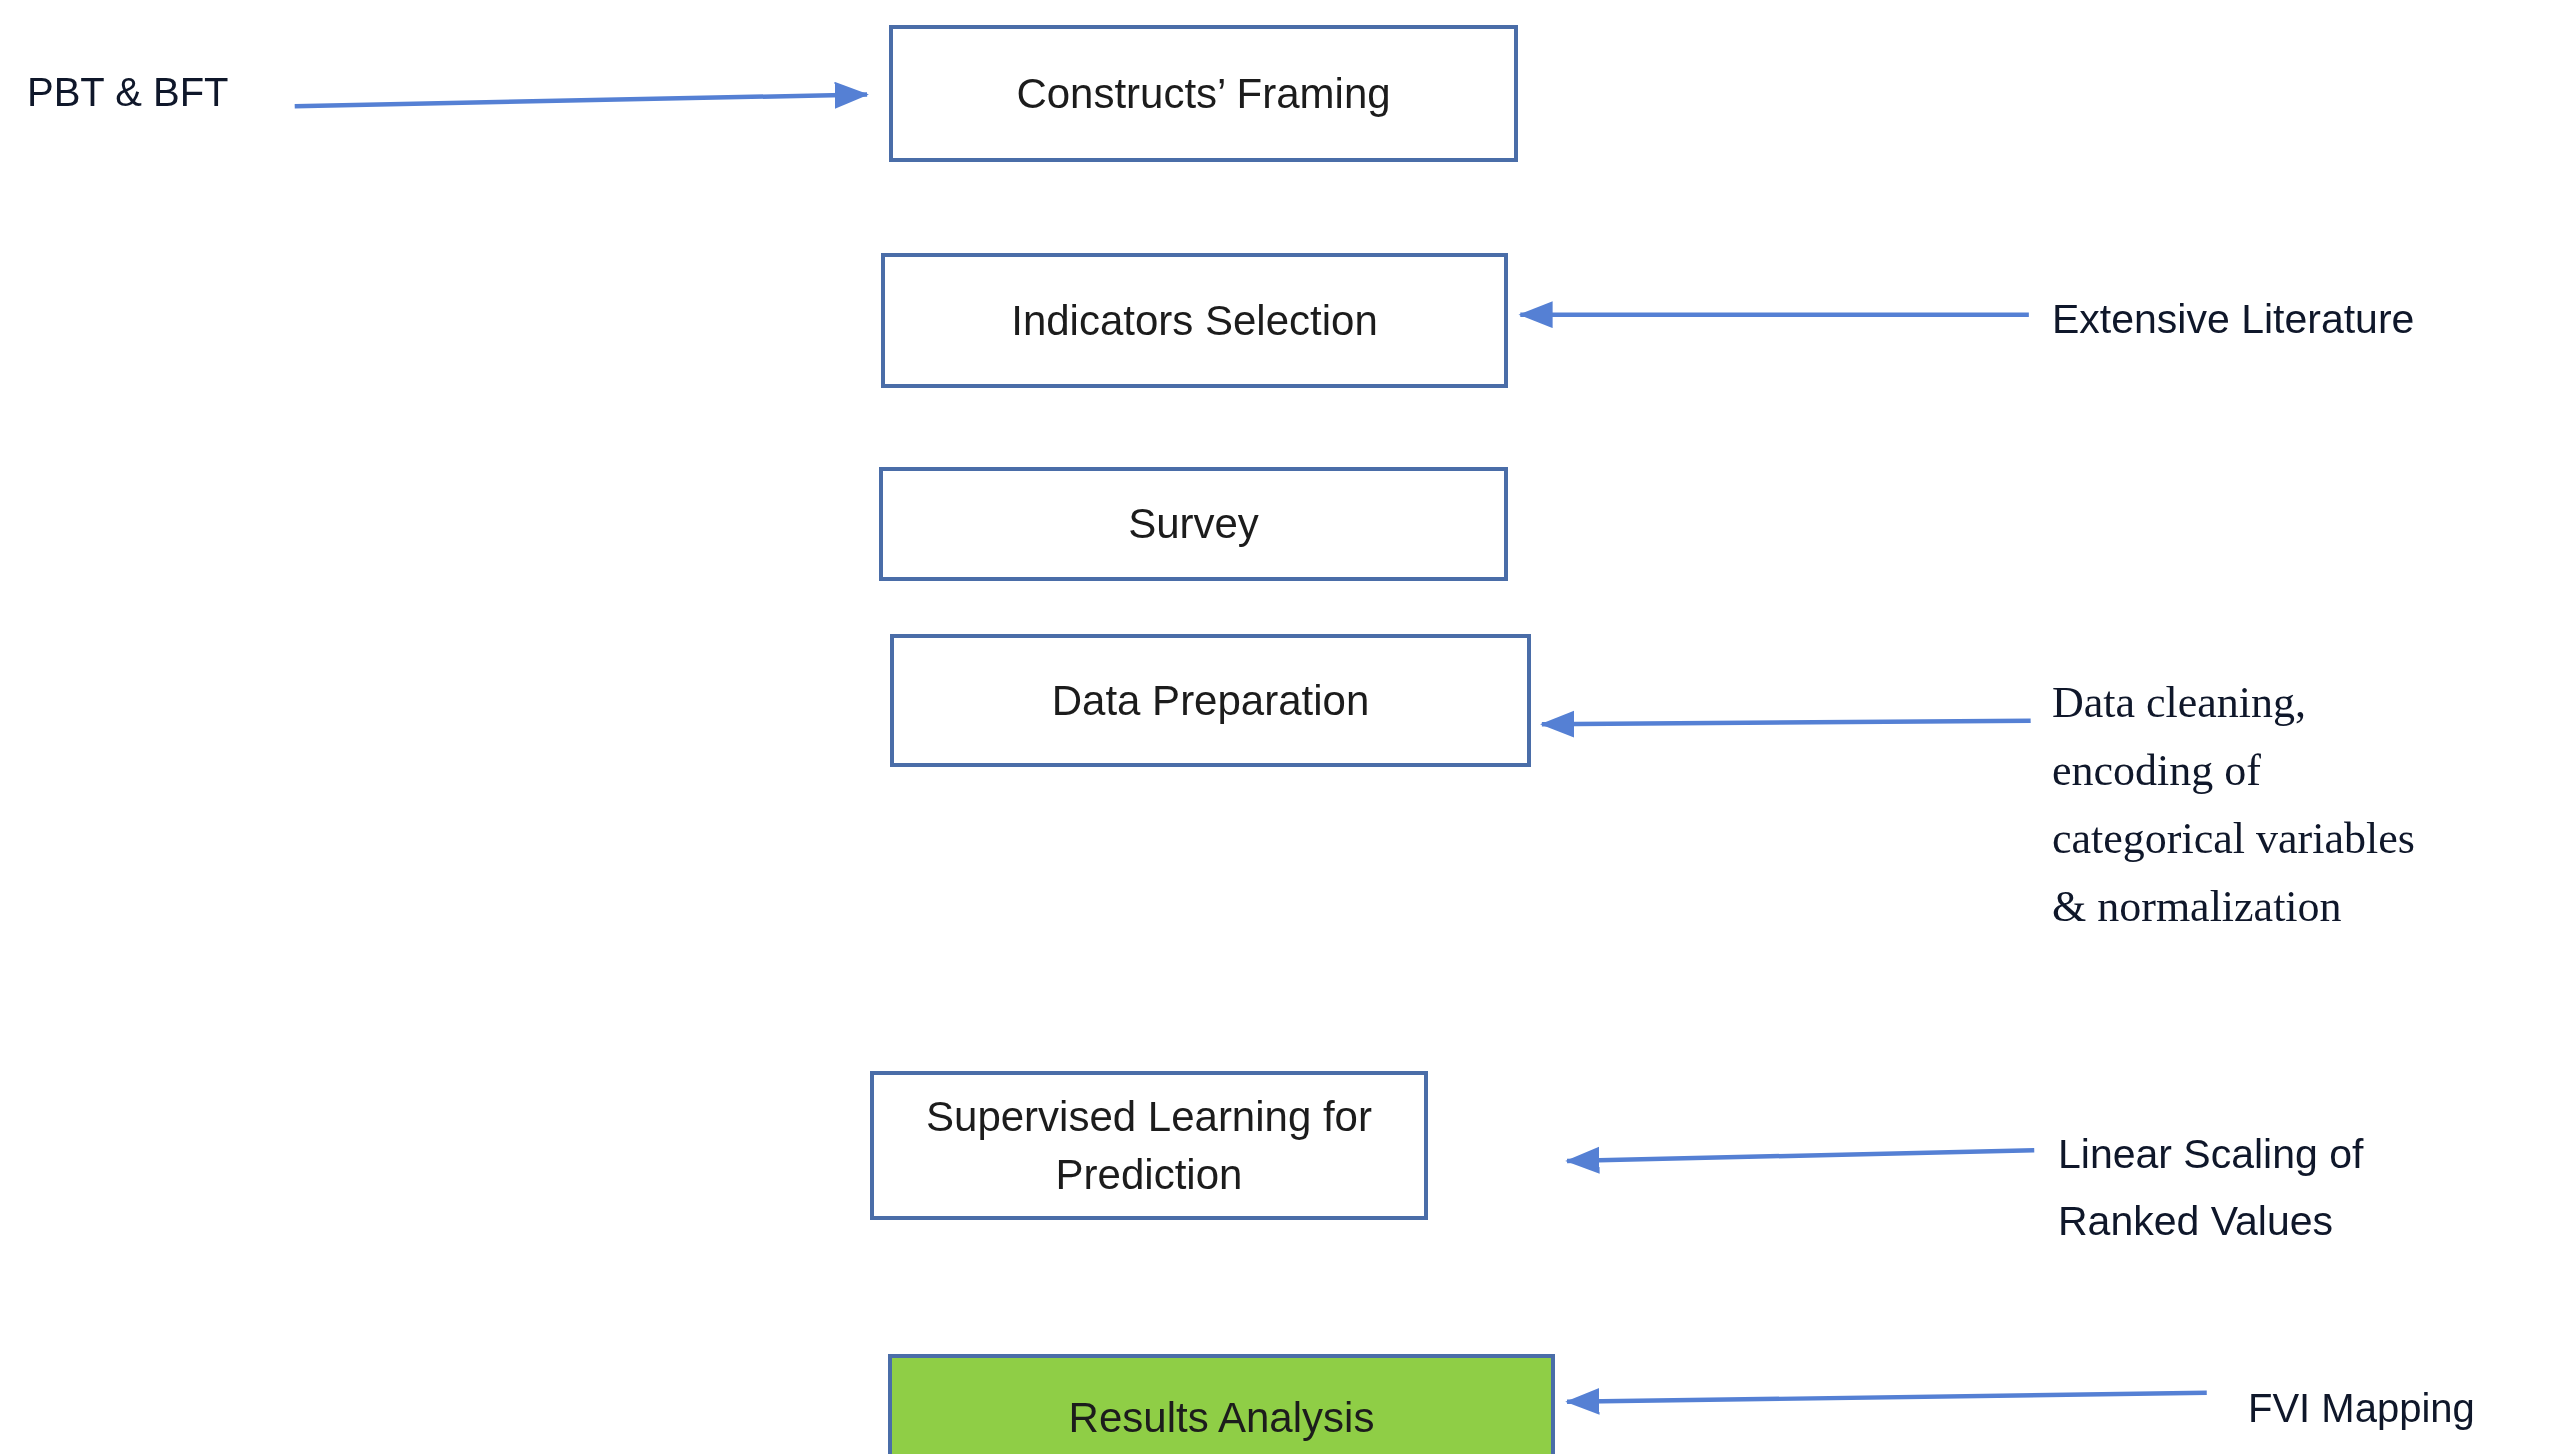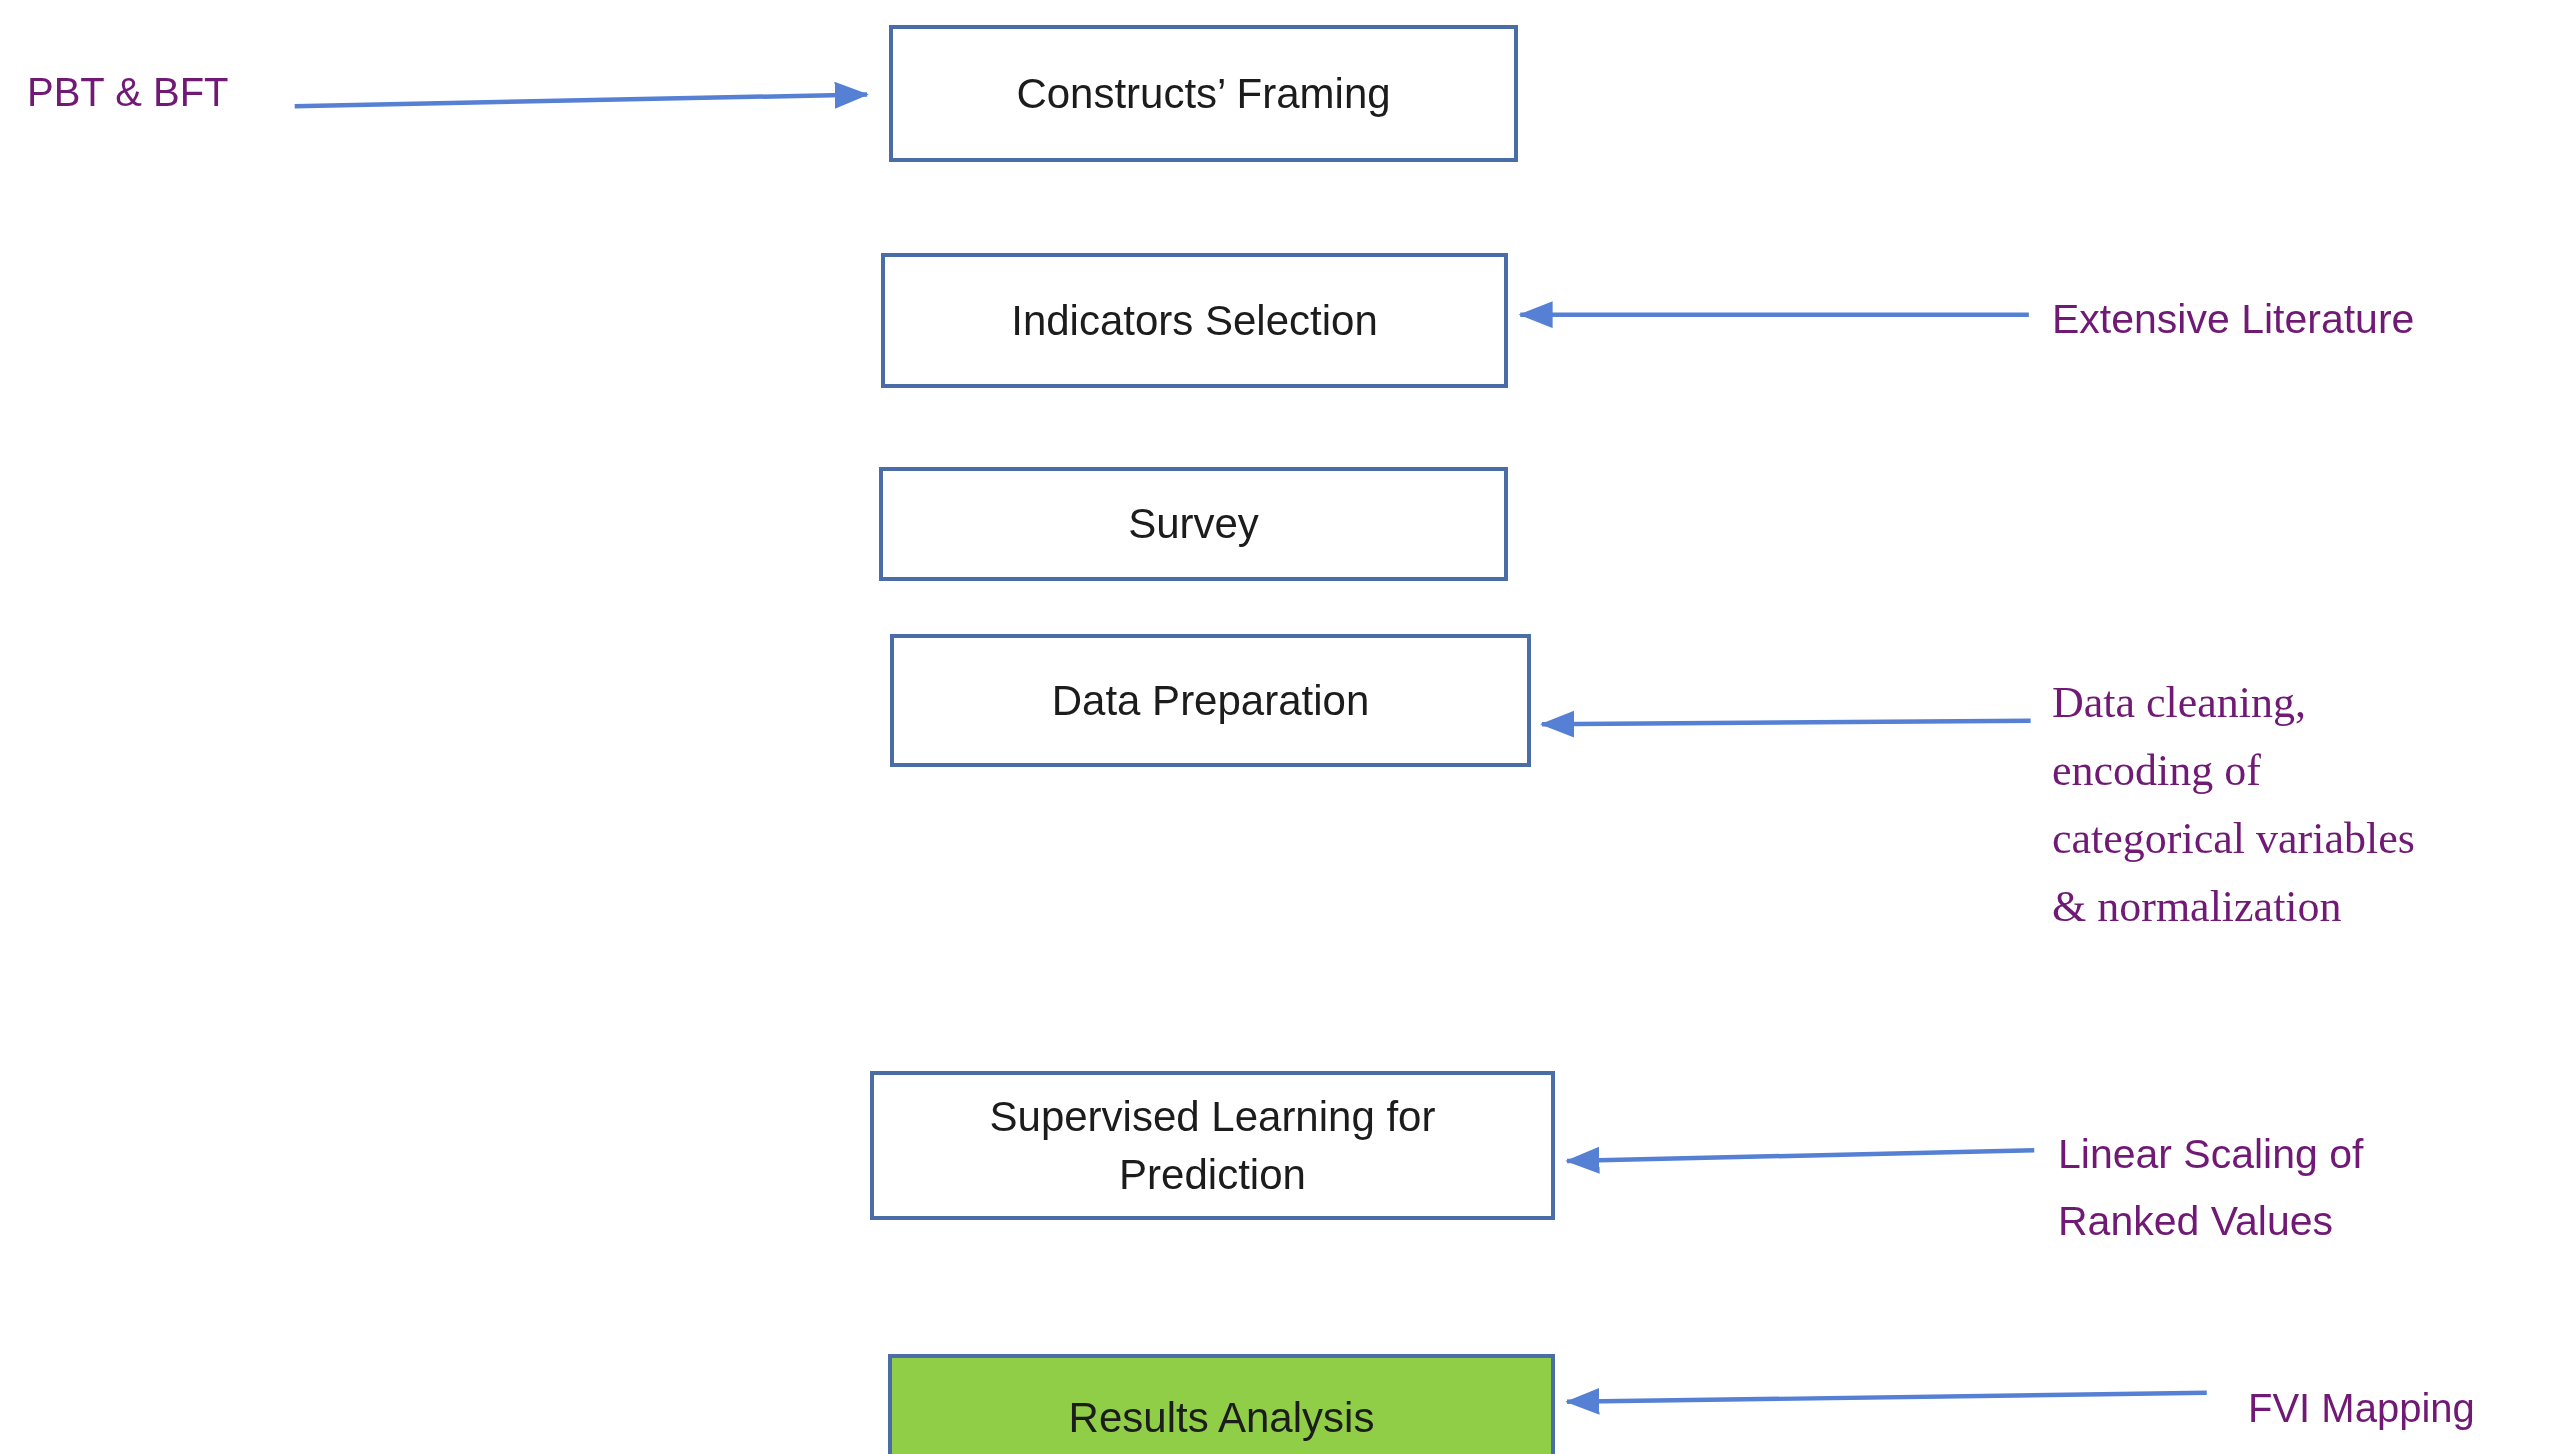--- a/index.html
+++ b/index.html
@@ -21,25 +21,25 @@
     font-size:42px;
     line-height:58px;
     white-space:pre-line;
   }
   .box.green{background:#8fce46;}
   .b1{left:881px;top:25px;width:629px;height:137px;margin-left:8px;}
   .b2{left:881px;top:253px;width:627px;height:135px;}
   .b3{left:879px;top:467px;width:629px;height:114px;}
   .b4{left:890px;top:634px;width:641px;height:133px;}
   .b5{left:899px;top:859px;width:640px;height:138px;}
-  .b6{left:870px;top:1071px;width:685px;height:149px;}
+  .b6{left:870px;top:1071px;width:558px;height:149px;}
   .b7{left:888px;top:1354px;width:667px;height:128px;}
   .note{
     position:absolute;
-    color:#701a75;
+    color:#0f172a;
     white-space:pre-line;
   }
   .note.sans{font-size:41px;line-height:67px;}
   .note.serif{font-family:"Liberation Serif", serif;font-size:44px;line-height:68px;}
   #pbt-label{left:27px;top:59px;font-size:40px;}
   #extensive-label{left:2052px;top:286px;}
   #cleaning-label{left:2052px;top:669px;width:517px;}
   #scaling-label{left:2058px;top:1121px;}
   #fvi-label{left:2248px;top:1375px;font-size:40px;}
   #arrow-layer{position:absolute;left:0;top:0;}

